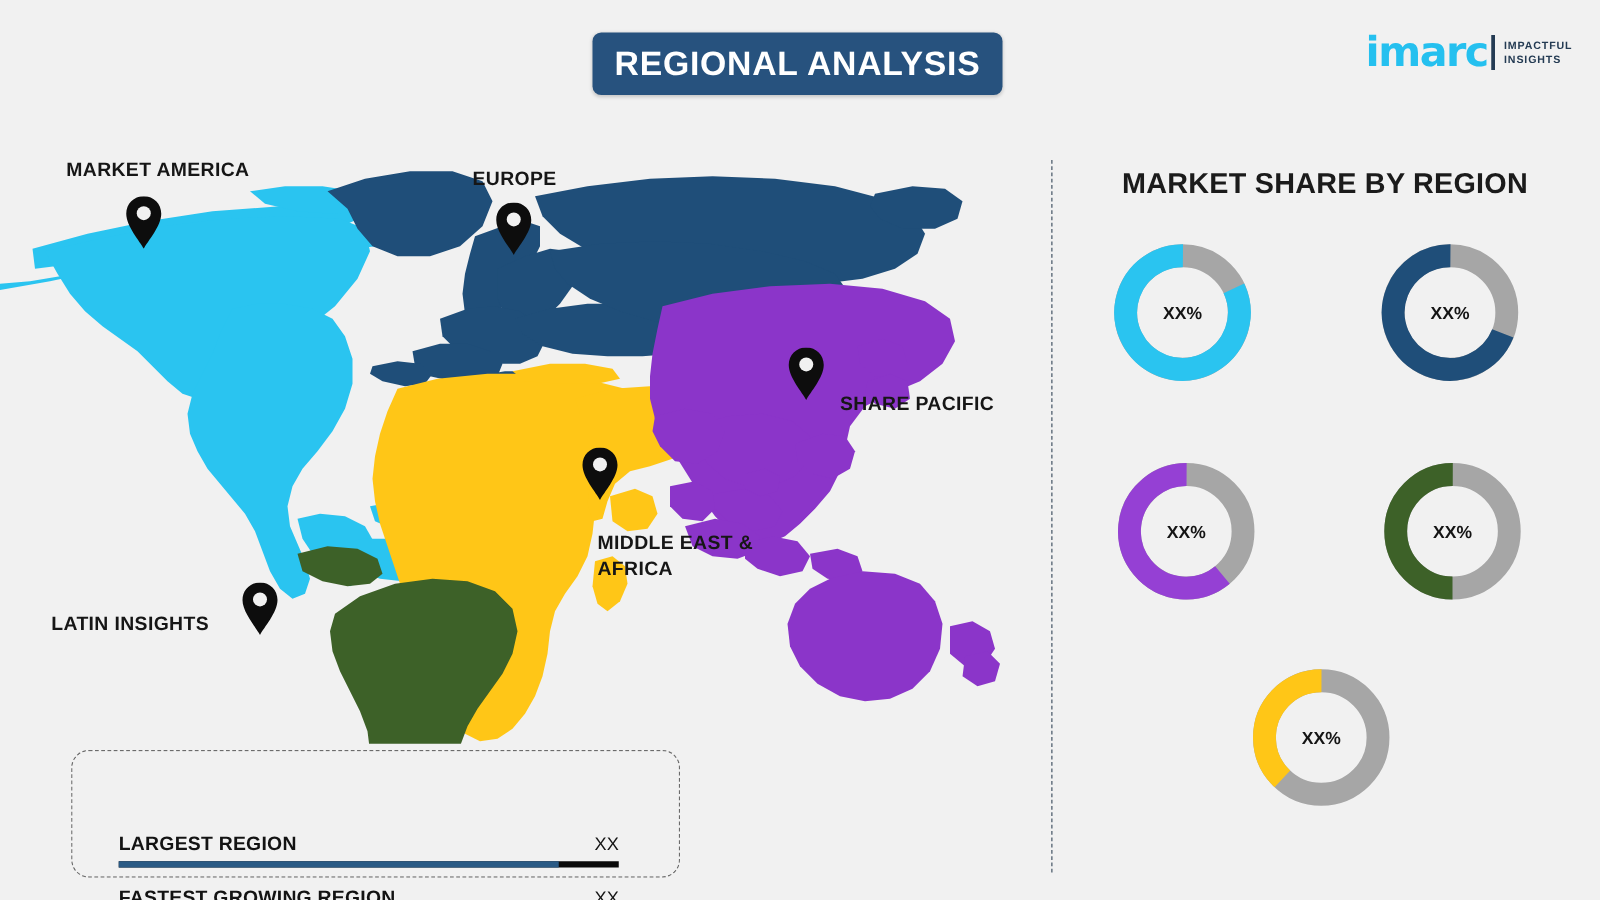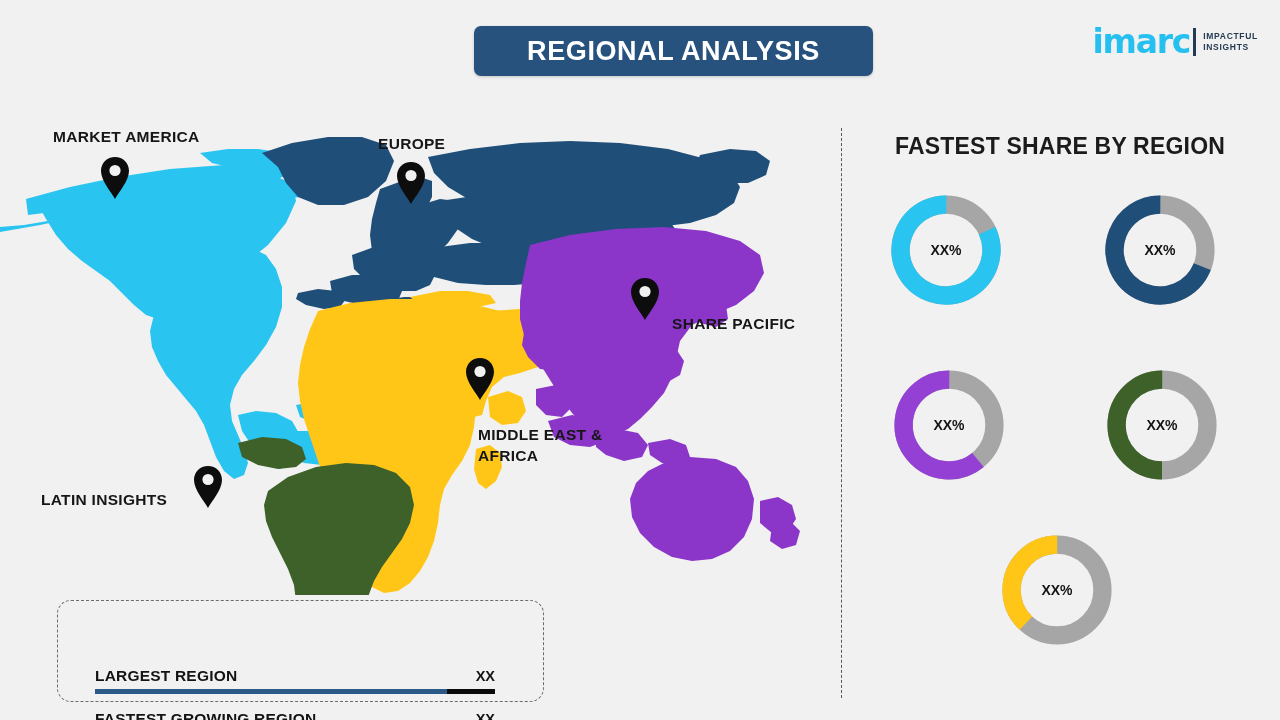--- a/index.html
+++ b/index.html
@@ -6,21 +6,21 @@
   body{
     width:1280px;height:720px;overflow:hidden;
     background:#f1f1f1;
     font-family:"Liberation Sans", sans-serif;
     position:relative;
   }
   #page{position:absolute;inset:0;}
 
   
   .title-banner{
-    position:absolute;left:474px;top:26px;width:399px;height:50px;
+    position:absolute;left:474px;top:26px;width:328px;height:50px;
     background:#27527e;border-radius:7px;
     display:flex;align-items:center;justify-content:center;
     box-shadow:0 1px 3px rgba(0,0,0,.18);
   }
   .title-banner .t{
     color:#ffffff;font-size:27px;font-weight:bold;letter-spacing:.6px;
     white-space:nowrap;
   }
 
   .logo{position:absolute;right:22px;top:24px;display:flex;align-items:center;height:36px;}
@@ -83,21 +83,21 @@
   .d4{left:137px;top:352px;}
 
   
   .legend{
     position:absolute;left:57px;top:600px;width:485px;height:100px;
     border:1.5px dashed #6b6b6b;border-radius:14px;background:transparent;
   }
   .legend-row{position:absolute;left:37px;width:400px;}
   .legend-row .top{display:flex;align-items:baseline;justify-content:space-between;}
   .legend-row .name{font-size:15.5px;font-weight:bold;color:#131313;letter-spacing:.2px;}
-  .legend-row .num{font-size:14.5px;font-weight:bold;color:#131313;margin-top:47px;}
+  .legend-row .num{font-size:14.5px;font-weight:normal;color:#131313;margin-top:47px;}
   .legend-row .bar{margin-top:4px;height:5px;width:100%;background:#0a0a0a;position:relative;}
   .legend-row .fill{position:absolute;left:0;top:0;height:100%;background:#2a5a85;}
   .lr0{top:20px;}
   .lr1{top:63px;}
 </style>
 </head>
 <body>
 
 <div id="page">
 
@@ -205,21 +205,21 @@
         <circle cx="15" cy="13.5" r="5.6" fill="#f1f1f1"></circle>
       </svg>
   </div>
   <div class="pin pin-la">
     <svg viewBox="0 0 30 42">
         <path fill="#0d0d0d" d="M15 0C7 0 1 6 1 14c0 10 11 22 14 28 3-6 14-18 14-28 0-8-6-14-14-14z"></path>
         <circle cx="15" cy="13.5" r="5.6" fill="#f1f1f1"></circle>
       </svg>
   </div>
 
-  <div class="panel-title">FASTEST SHARE BY REGION</div>
+  <div class="panel-title">MARKET SHARE BY REGION</div>
 
   <div class="donuts">
     <div class="donut d0">
       <svg viewBox="0 0 42 42">
           <circle class="track" cx="21" cy="21" r="15.9" fill="none" stroke-width="6.4" stroke="#a6a6a6"></circle>
           <circle class="seg" cx="21" cy="21" r="15.9" fill="none" stroke-width="6.4" stroke="#2ac4f0" stroke-dasharray="81.92017003500743 17.982476349147987" stroke-dashoffset="0" transform="rotate(64.80000000000001 21 21)"></circle>
         </svg>
       <div class="val">XX%</div>
     </div>
     <div class="donut d1">

